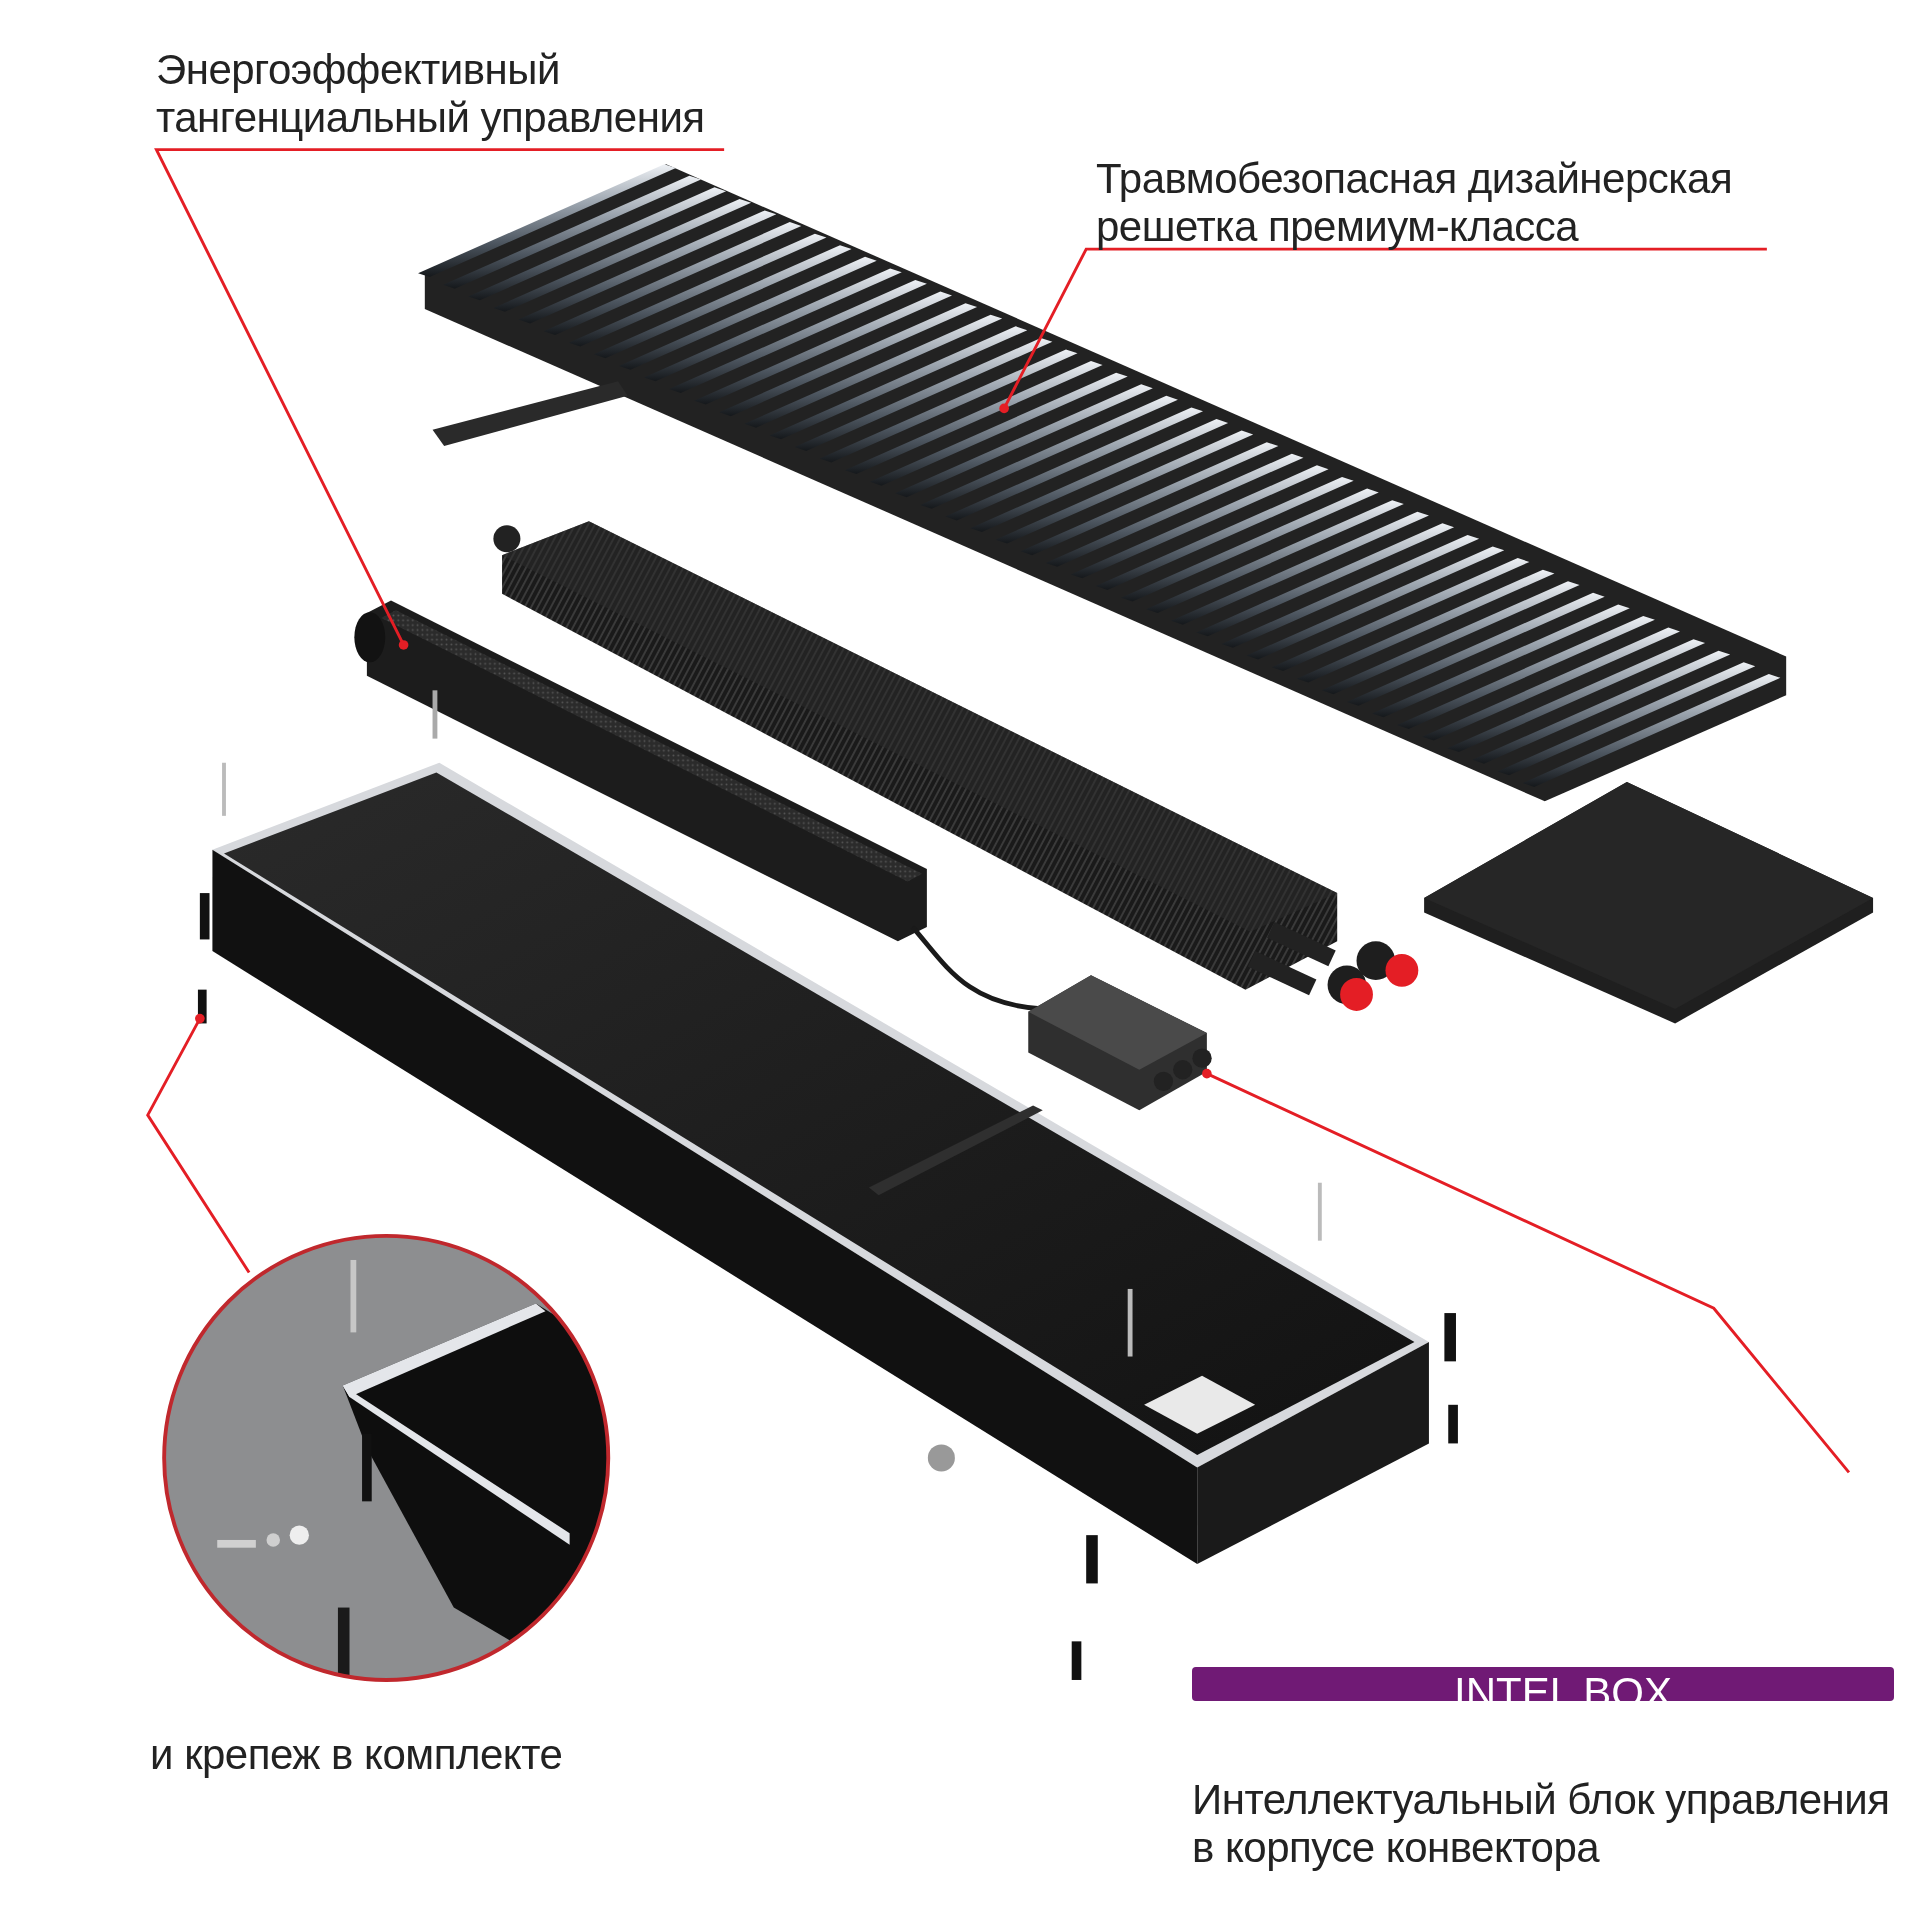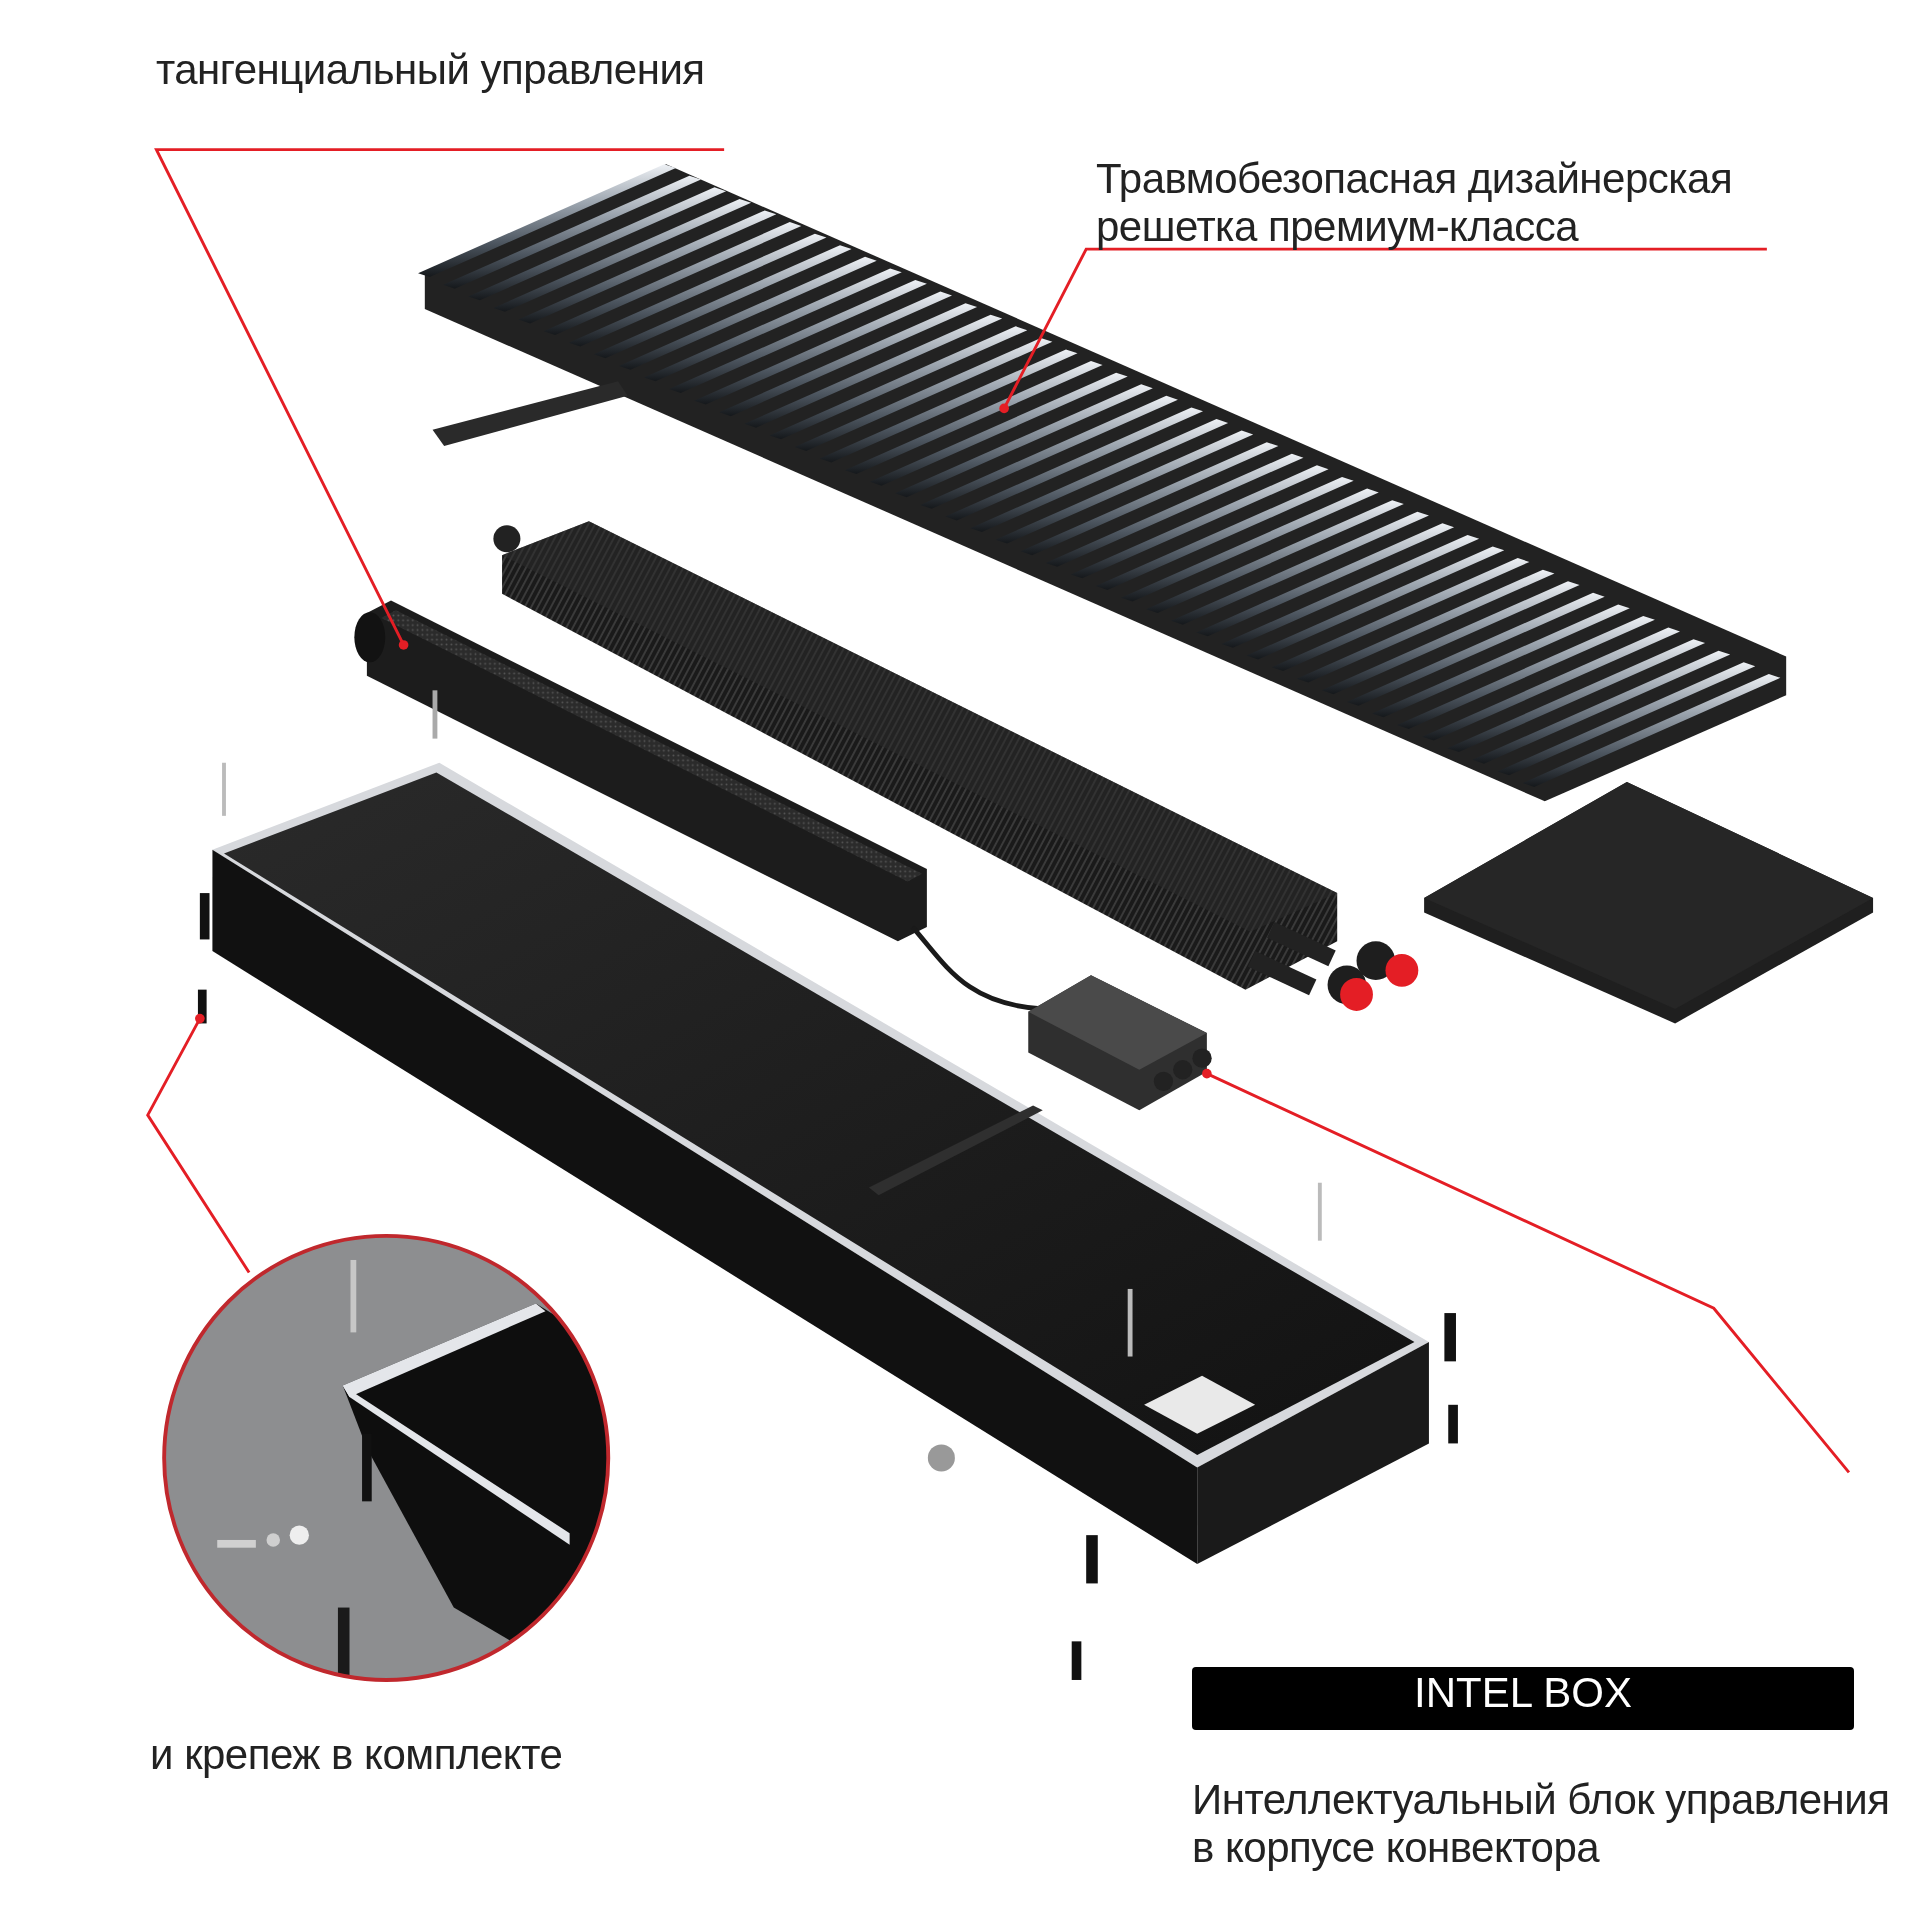--- a/index.html
+++ b/index.html
@@ -1,20 +1,20 @@
 <!DOCTYPE html>
 <html><head>
 <meta charset="utf-8">
 <style>
   html,body{margin:0;padding:0;background:#ffffff;}
   body{width:1931px;height:1931px;position:relative;overflow:hidden;font-family:"Liberation Sans","DejaVu Sans",sans-serif;color:#1d1d1b;}
   .callout{position:absolute;font-weight:300;font-size:42px;line-height:48px;color:#222;letter-spacing:-0.5px;}
   .callout span{display:block;white-space:nowrap;}
   svg.scene{position:absolute;left:0;top:0;width:1931px;height:1931px;}
-  .badge{position:absolute;left:1192px;top:1667px;width:662px;height:63px;background:#000000;border-radius:3.9px;color:#fff;font-size:42px;line-height:51px;text-align:center;letter-spacing:0px;}
+  .badge{position:absolute;left:1192px;top:1667px;width:662px;height:34px;background:#701a75;border-radius:3.9px;color:#fff;font-size:42px;line-height:51px;text-align:center;letter-spacing:0px;padding-left:40px;}
 </style>
 </head>
 <body>
 
 <svg class="scene" viewBox="0 0 2000 2000" xmlns="http://www.w3.org/2000/svg">
   <defs>
     <linearGradient id="slat" x1="0" y1="0" x2="0" y2="1">
       <stop offset="0" stop-color="#eef1f5"></stop>
       <stop offset="0.35" stop-color="#9aa3ad"></stop>
       <stop offset="0.7" stop-color="#4d5660"></stop>
@@ -174,20 +174,21 @@
     <polyline points="1830,258 1125,258 1040,423"></polyline>
     <circle cx="1040" cy="423" r="5" fill="#e41e25" stroke="none"></circle>
     <polyline points="207,1055 153,1155 258,1318"></polyline>
     <circle cx="207" cy="1055" r="5" fill="#e41e25" stroke="none"></circle>
     <polyline points="1250,1112 1775,1355 1915,1525"></polyline>
     <circle cx="1250" cy="1112" r="5" fill="#e41e25" stroke="none"></circle>
   </g>
 </svg>
 
 <div class="callout" style="left:156px;top:46px;">
+  <span>Энергоэффективный</span>
   <span>тангенциальный управления</span>
 </div>
 
 <div class="callout" style="left:1096px;top:155px;">
   <span>Травмобезопасная дизайнерская</span>
   <span>решетка премиум-класса</span>
 </div>
 
 <div class="callout" style="left:150px;top:1731px;">
   <span>и крепеж в комплекте</span>

